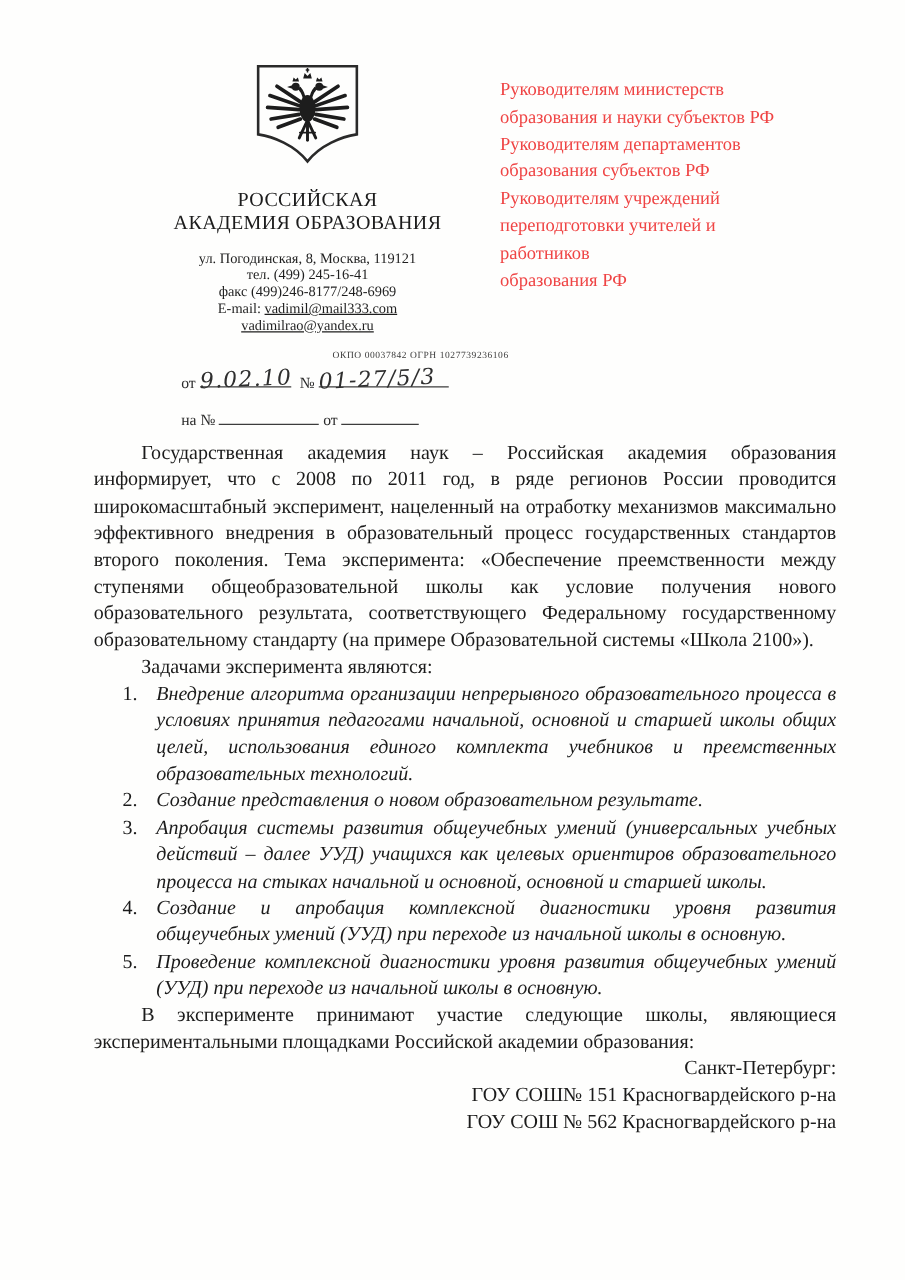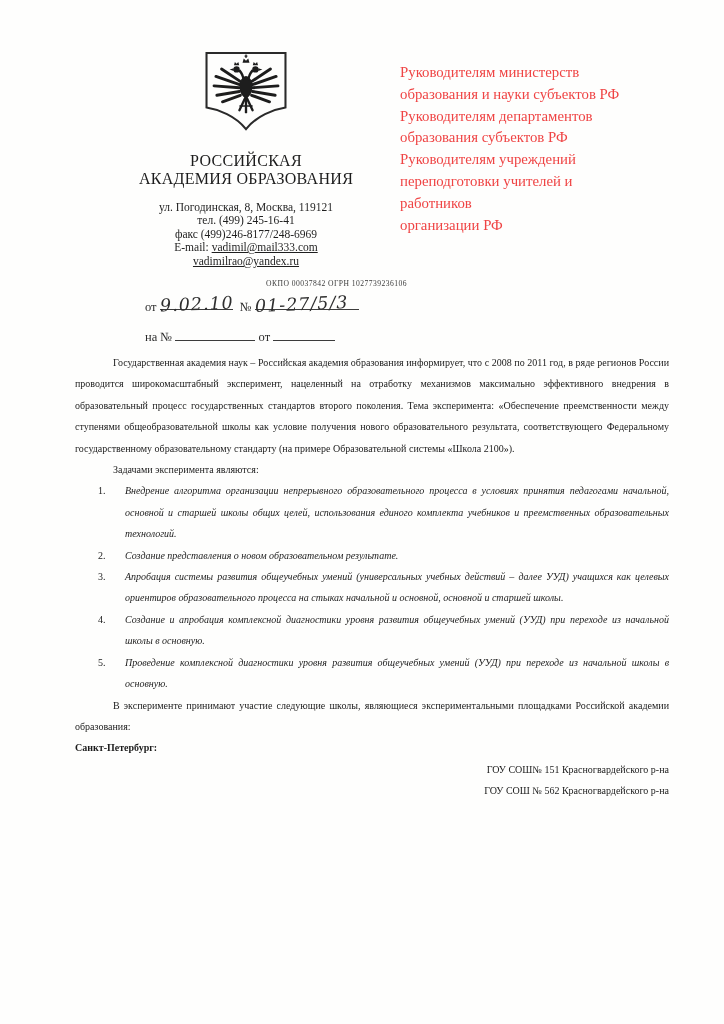--- a/index.html
+++ b/index.html
@@ -33,28 +33,28 @@
     letter-spacing:1px;
     color:#2e2e2e;
     display:inline-block;
     transform:rotate(-2.5deg) translateY(-1px);
   }
 
   
   .recipients { position:absolute; left:400px; top:62px; width:296px; font-size:14.8px; line-height:21.8px; color:#ef4444; }
 
   
-  .main { position:absolute; left:75px; top:352px; width:594px; font-size:10px; line-height:21.4px; text-align:justify; color:#1b1b1b; }
+  .main { position:absolute; left:75px; top:352px; width:594px; font-size:16px; line-height:21.4px; text-align:justify; color:#1b1b1b; }
   .indent { text-indent:38px; }
   .main p { margin:0; }
   .task-item { display:flex; padding-left:23px; }
   .task-num { flex:0 0 27px; text-align:left; }
   .task-text { flex:1; text-align:justify;font-style:italic; }
   .p-participants { margin-top:21px; }
-  .city { font-weight:bold; text-align:left; }
+  .city { font-weight:normal; text-align:right; }
   .school { text-align:right; }
 </style>
 </head>
 <body>
 
 <div class="page">
 
   <div class="letterhead">
     <svg class="emblem" viewBox="0 0 100 88" width="94" height="83" aria-hidden="true">
       <path d="M8,3 H92 V61 C79,63 61,70 50,84 C39,70 21,63 8,61 Z" fill="none" stroke="#2a2a2a" stroke-width="2.2"></path>
@@ -121,21 +121,21 @@
   </div>
 
   <div class="recipients">
     <div>Руководителям министерств</div>
     <div>образования и науки субъектов РФ</div>
     <div>Руководителям департаментов</div>
     <div>образования субъектов РФ</div>
     <div>Руководителям учреждений</div>
     <div>переподготовки учителей и</div>
     <div>работников</div>
-    <div>организации РФ</div>
+    <div>образования РФ</div>
   </div>
 
   <div class="main">
     <p class="indent">Государственная академия наук – Российская академия образования информирует, что с 2008 по 2011 год, в ряде регионов России проводится широкомасштабный эксперимент, нацеленный на отработку механизмов максимально эффективного внедрения в образовательный процесс государственных стандартов второго поколения. Тема эксперимента: «Обеспечение преемственности между ступенями общеобразовательной школы как условие получения нового образовательного результата, соответствующего Федеральному государственному образовательному стандарту (на примере Образовательной системы «Школа 2100»).</p>
     <p class="indent">Задачами эксперимента являются:</p>
 
     <div>
       <div class="task-item">
         <span class="task-num">1.</span>
         <span class="task-text">Внедрение алгоритма организации непрерывного образовательного процесса в условиях принятия педагогами начальной, основной и старшей школы общих целей, использования единого комплекта учебников и преемственных образовательных технологий.</span>

